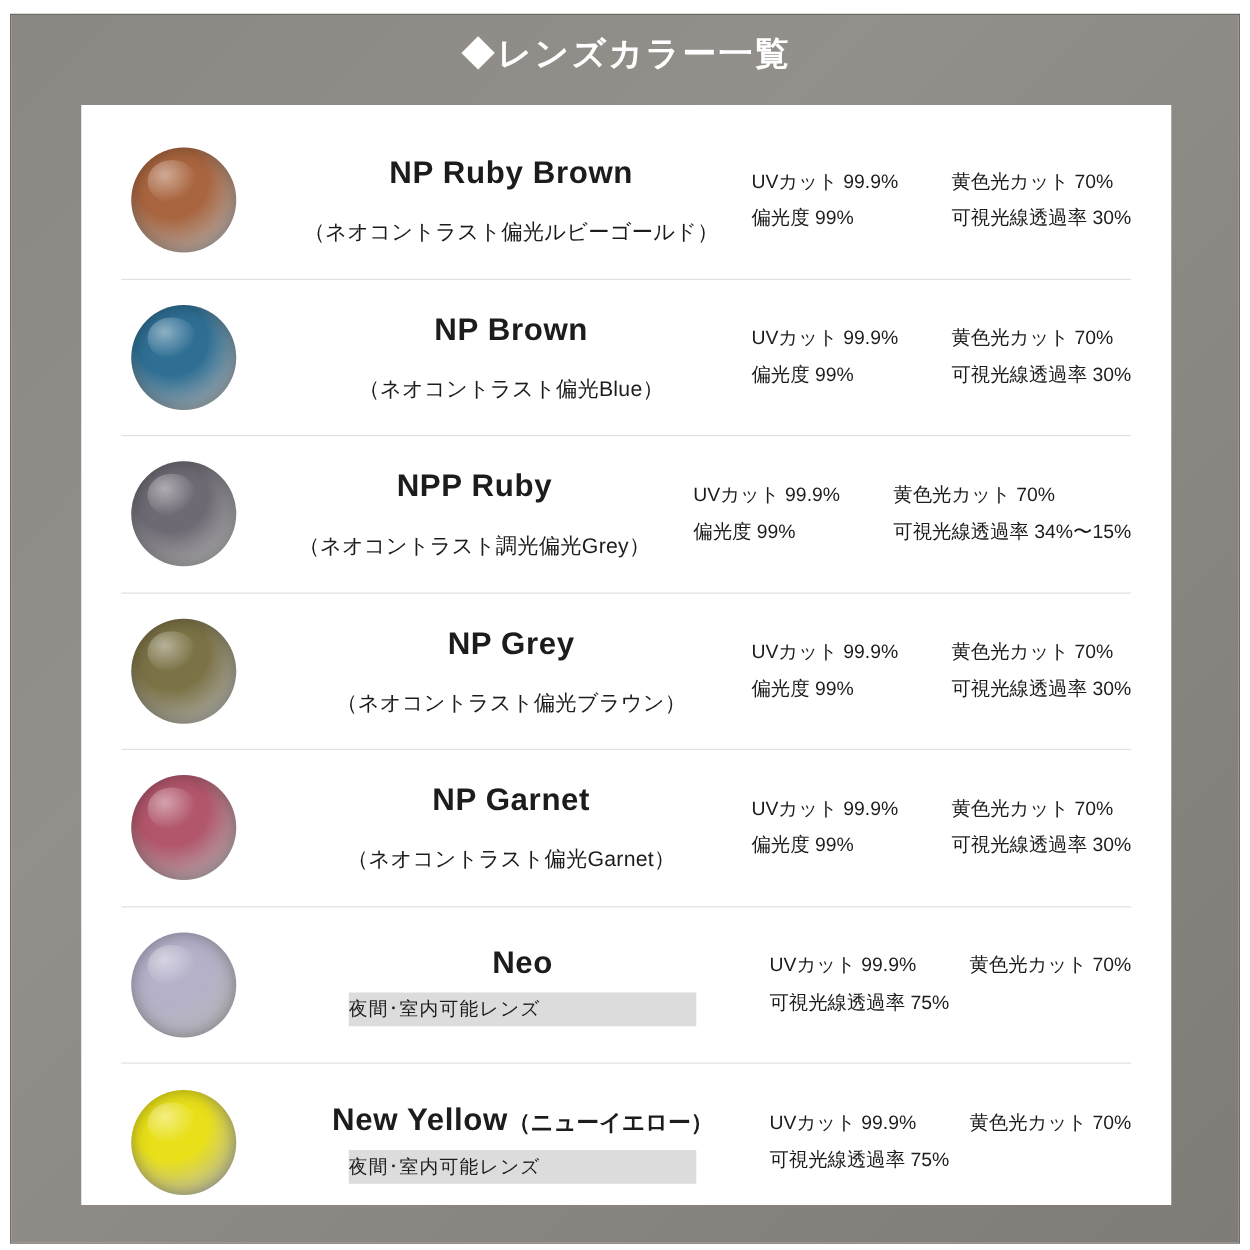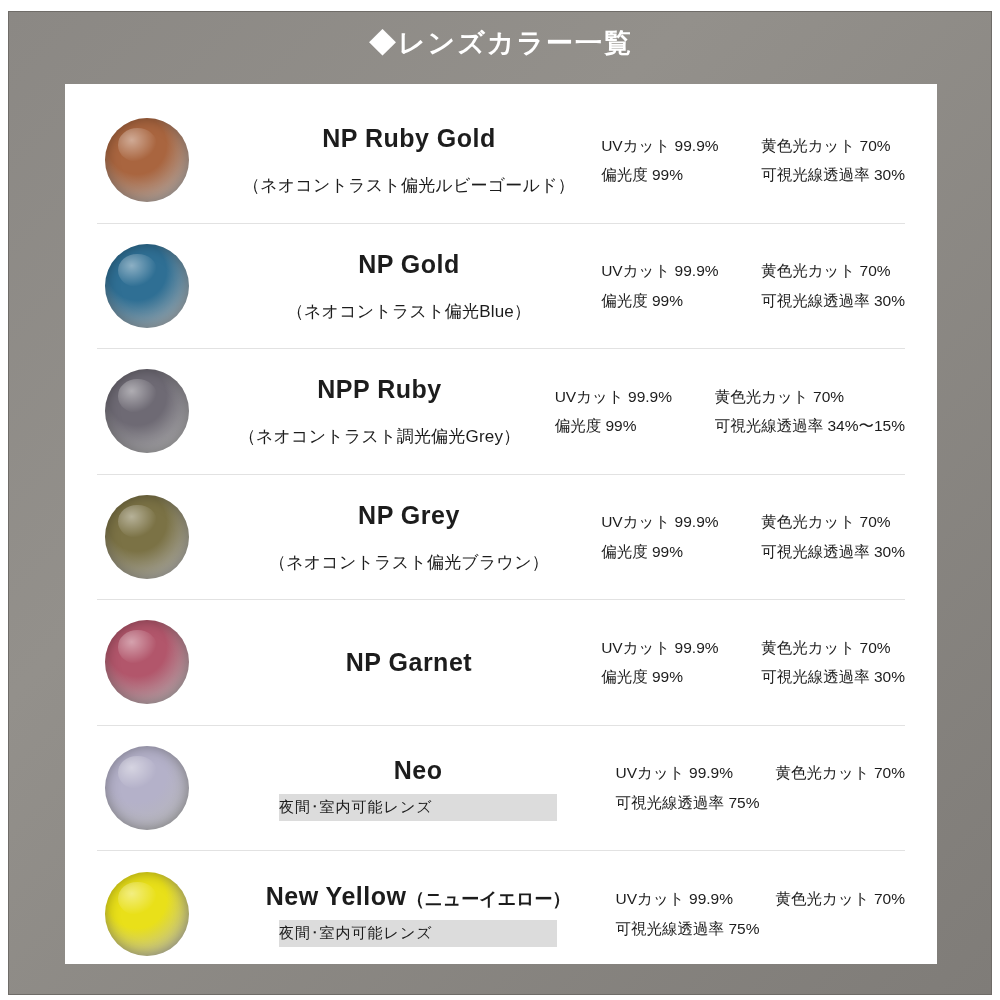--- a/index.html
+++ b/index.html
@@ -181,40 +181,40 @@
       <div class="title">◆レンズカラー一覧</div>
     </div>
 
     <div class="card">
       <div class="rows" id="rows-container">
           <div class="row">
             <div class="swatch-cell">
               <div class="swatch" style="background: radial-gradient(circle at 38% 32%, rgb(169, 101, 63) 0%, rgb(169, 101, 63) 38%, rgba(0, 0, 0, 0.28) 88%, rgba(0, 0, 0, 0.45) 100%);"></div>
             </div>
             <div class="name-cell">
-              <div class="name-en">NP Ruby Gold</div>
+              <div class="name-en">NP Ruby Brown</div>
               <div class="name-jp">（ネオコントラスト偏光ルビーゴールド）</div>
             </div>
             <div class="spec-cell">
               <div class="spec-col left">
                 <div>UVカット 99.9%</div>
                 <div>偏光度 99%</div>
               </div>
               <div class="spec-col right">
                 <div>黄色光カット 70%</div>
                 <div>可視光線透過率 30%</div>
               </div>
             </div>
           </div>
           <div class="row">
             <div class="swatch-cell">
               <div class="swatch" style="background: radial-gradient(circle at 38% 32%, rgb(47, 111, 148) 0%, rgb(47, 111, 148) 38%, rgba(0, 0, 0, 0.28) 88%, rgba(0, 0, 0, 0.45) 100%);"></div>
             </div>
             <div class="name-cell">
-              <div class="name-en">NP Gold</div>
+              <div class="name-en">NP Brown</div>
               <div class="name-jp">（ネオコントラスト偏光Blue）</div>
             </div>
             <div class="spec-cell">
               <div class="spec-col left">
                 <div>UVカット 99.9%</div>
                 <div>偏光度 99%</div>
               </div>
               <div class="spec-col right">
                 <div>黄色光カット 70%</div>
                 <div>可視光線透過率 30%</div>
@@ -258,20 +258,21 @@
                 <div>可視光線透過率 30%</div>
               </div>
             </div>
           </div>
           <div class="row">
             <div class="swatch-cell">
               <div class="swatch" style="background: radial-gradient(circle at 38% 32%, rgb(178, 86, 107) 0%, rgb(178, 86, 107) 38%, rgba(0, 0, 0, 0.28) 88%, rgba(0, 0, 0, 0.45) 100%);"></div>
             </div>
             <div class="name-cell">
               <div class="name-en">NP Garnet</div>
+              <div class="name-jp">（ネオコントラスト偏光Garnet）</div>
             </div>
             <div class="spec-cell">
               <div class="spec-col left">
                 <div>UVカット 99.9%</div>
                 <div>偏光度 99%</div>
               </div>
               <div class="spec-col right">
                 <div>黄色光カット 70%</div>
                 <div>可視光線透過率 30%</div>
               </div>

